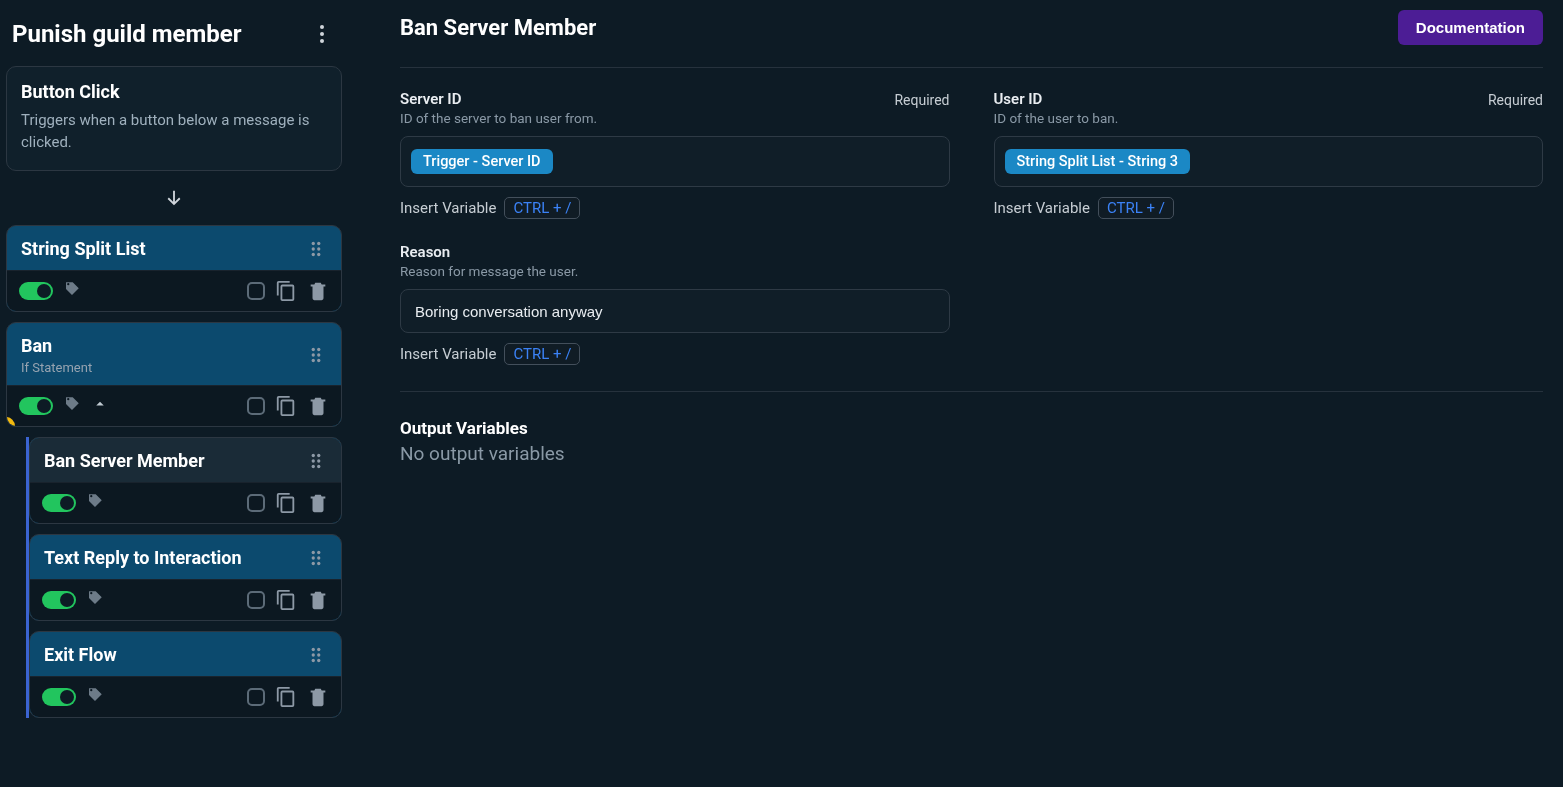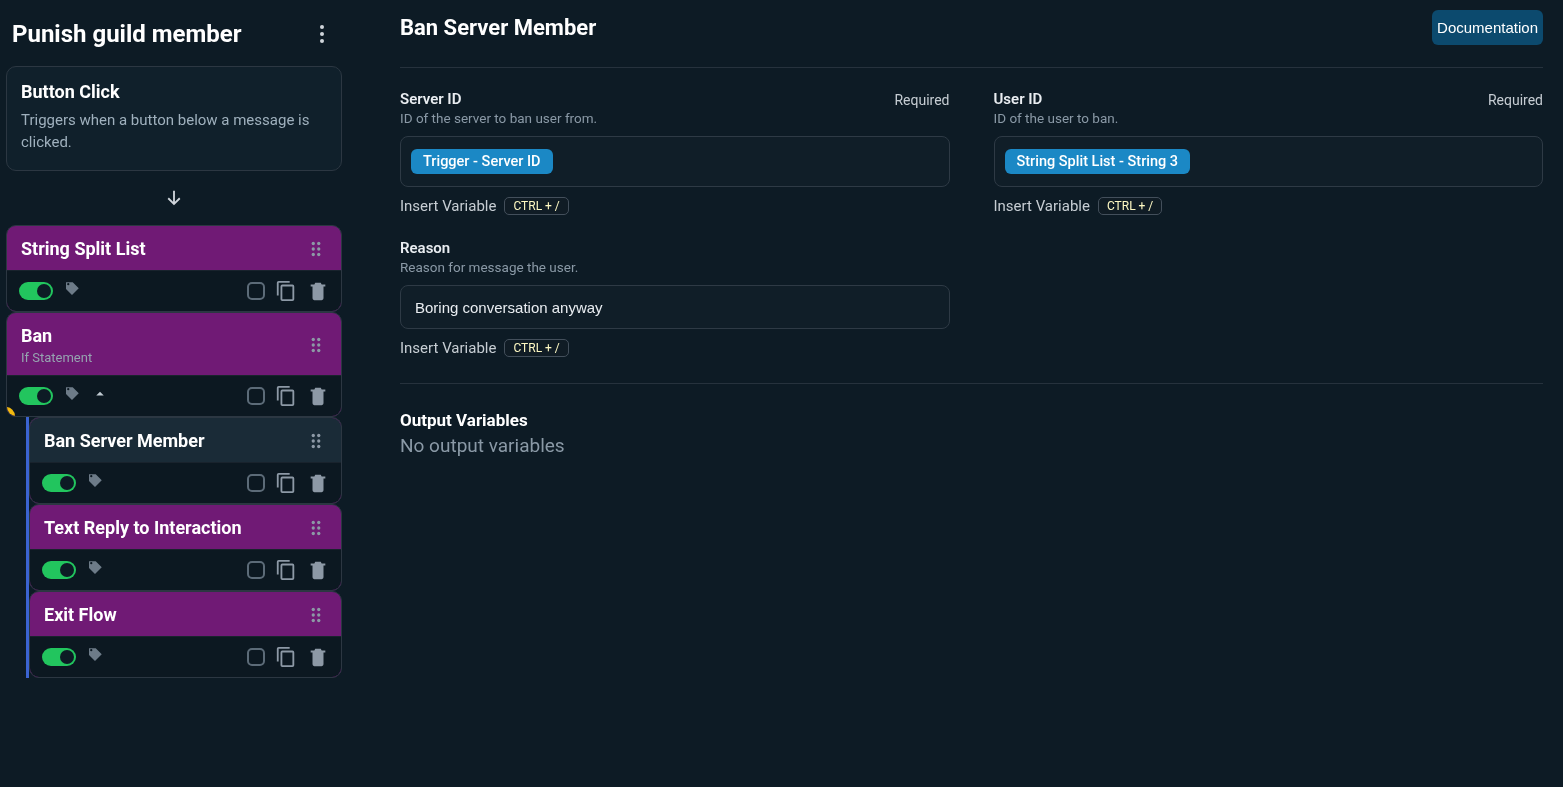--- a/index.html
+++ b/index.html
@@ -42,21 +42,22 @@
     text-align: center;
     padding: 10px 0 12px;
     color: #c6cdd3;
   }
   .flow-arrow svg { width: 22px; height: 22px; fill:#cfd5db; }
 
   .block {
     border: 1px solid #2c3742;
     border-radius: 10px;
     overflow: hidden;
-    background: #701a75;
+    margin-bottom: 10px;
+    background: #0c4a6e;
     position: relative;
   }
   .block-head {
     display: flex;
     justify-content: space-between;
     align-items: center;
     padding: 12px 14px 10px;
   }
   .block-title-wrap { display:flex; flex-direction:column; gap:2px; }
   .block-head h4 { font-size: 18px; font-weight: 700; color:#fff; }
@@ -119,23 +120,23 @@
   .main-header {
     display:flex;
     justify-content:space-between;
     align-items:center;
     padding-bottom: 22px;
     border-bottom: 1px solid #26323d;
     margin-bottom: 22px;
   }
   .main-title { font-size: 22px; font-weight:700; color:#fff; }
   .doc-btn {
-    background:#0c4a6e; color:#fff; border:none;
-    padding: 9px 5px; border-radius:6px;
-    font-size:15px; font-weight:400; cursor:pointer;
+    background:#4c1d95; color:#fff; border:none;
+    padding: 9px 18px; border-radius:6px;
+    font-size:15px; font-weight:700; cursor:pointer;
   }
 
   .field-row { display:flex; gap: 44px; margin-bottom: 6px; }
   .field { flex:1; }
   .field-label-row {
     display:flex; justify-content:space-between; align-items:flex-end;
     margin-bottom: 2px;
   }
   .field-label { font-size:15px; font-weight:600; color:#e9edf1; }
   .req-tag { color:#c6cdd3; font-size:14px; }
@@ -166,22 +167,22 @@
     font-size:15px;
   }
   .insert-var {
     display:flex; align-items:center; gap:8px;
     margin-top:10px; color:#c6cdd3; font-size:15px;
   }
   .kbd {
     border:1px solid #434f5b;
     border-radius:5px;
     padding:1px 8px;
-    font-size:12px;
-    color:#fef9c3;
+    font-size:15px;
+    color:#3b82f6;
     background:#101c25;
   }
   .divider { height:1px; background:#26323d; margin: 26px 0; }
 
   .section-h { font-size:17px; font-weight:700; color:#fff; margin-bottom:4px;}
   .section-desc { font-size:19px; color:#8a99a6; }
 </style>
 </head>
 <body>
 

